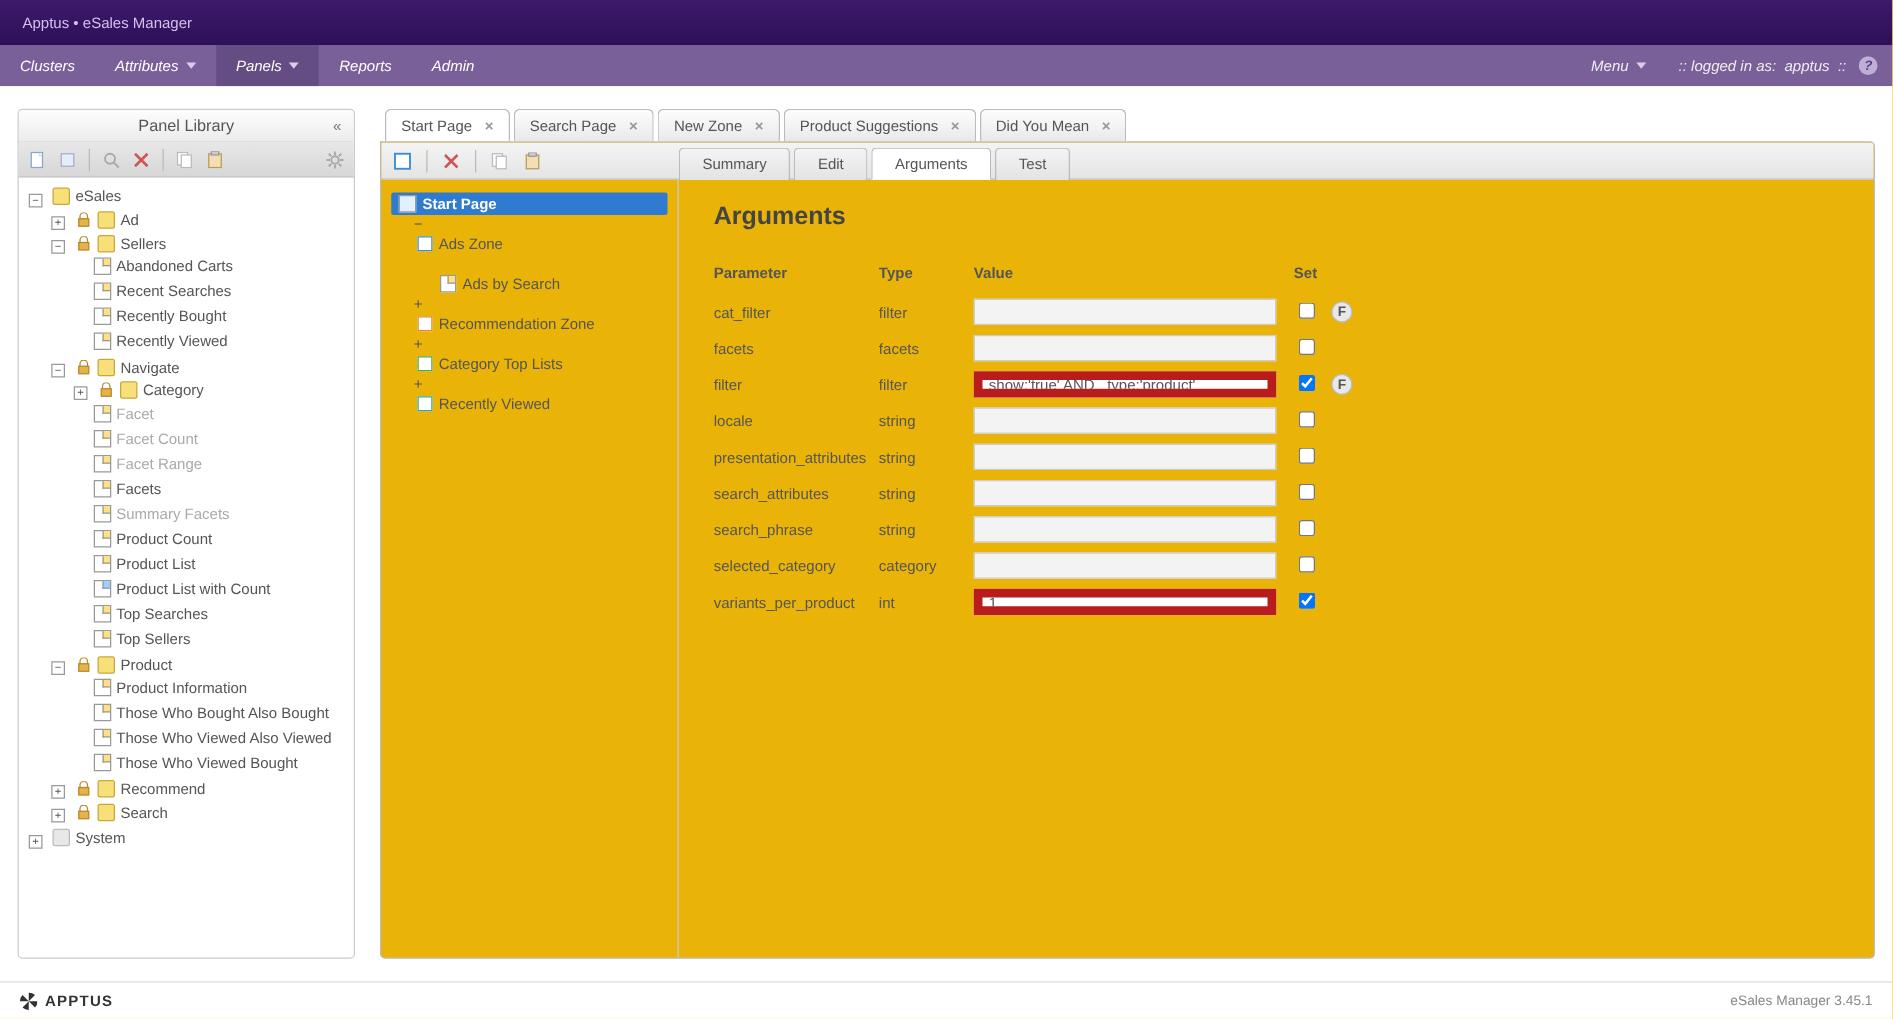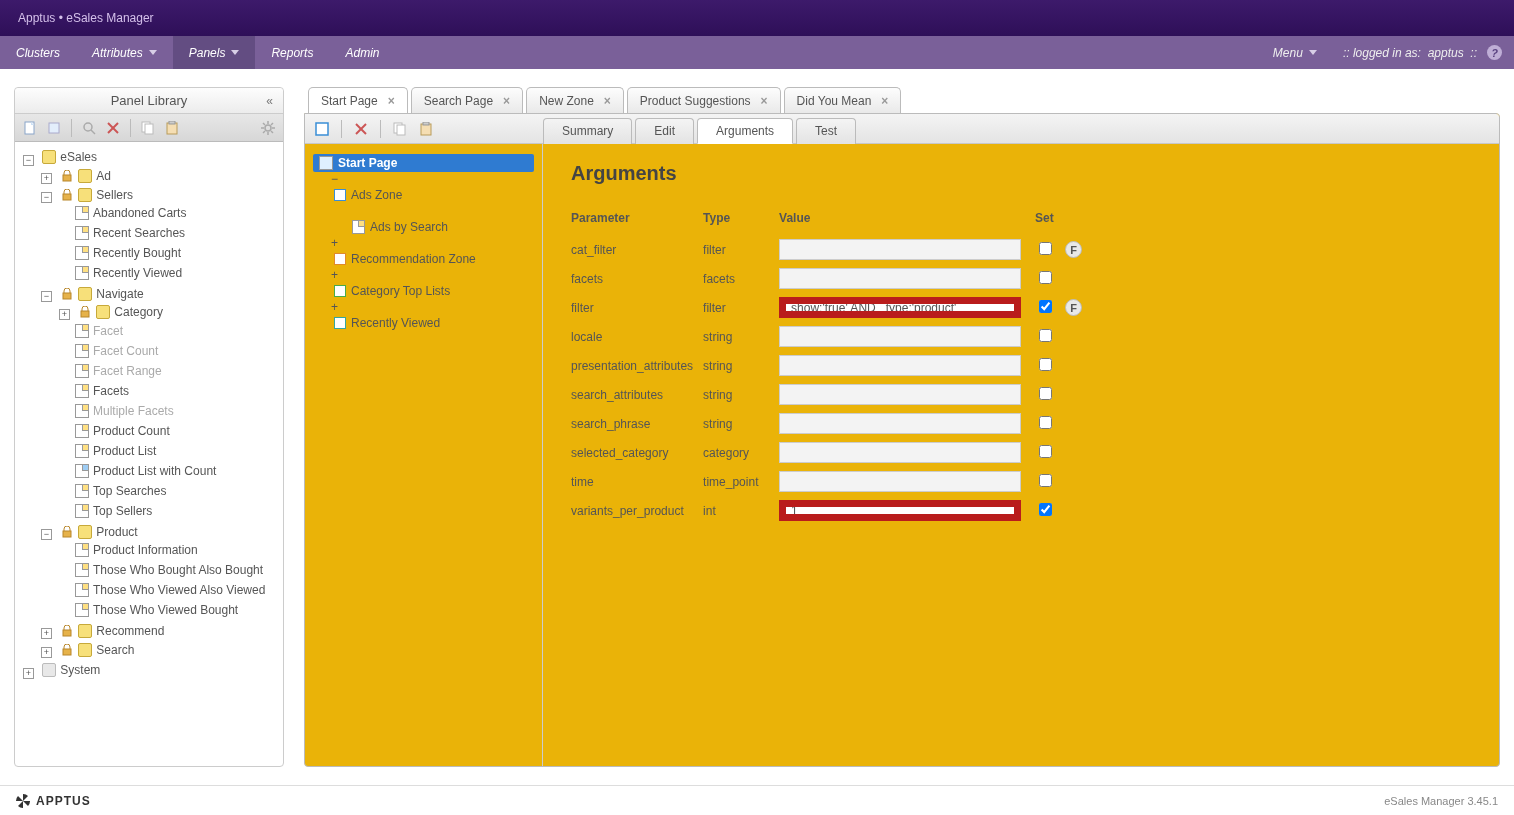--- a/index.html
+++ b/index.html
@@ -288,21 +288,21 @@
                   <li><span class="exp blank">&nbsp;</span><span class="row">
                       <span class="ic ic-doc-y"></span>
                       <span class="label muted">Facet Range</span>
                     </span></li>
                   <li><span class="exp blank">&nbsp;</span><span class="row">
                       <span class="ic ic-doc-y"></span>
                       <span class="label">Facets</span>
                     </span></li>
                   <li><span class="exp blank">&nbsp;</span><span class="row">
                       <span class="ic ic-doc-y"></span>
-                      <span class="label muted">Multiple Facets</span>
+                      <span class="label muted">Summary Facets</span>
                     </span></li>
                   <li><span class="exp blank">&nbsp;</span><span class="row">
                       <span class="ic ic-doc-y"></span>
                       <span class="label">Product Count</span>
                     </span></li>
                   <li><span class="exp blank">&nbsp;</span><span class="row">
                       <span class="ic ic-doc-y"></span>
                       <span class="label">Product List</span>
                     </span></li>
                   <li><span class="exp blank">&nbsp;</span><span class="row">
@@ -559,27 +559,20 @@
                   <td></td>
                 </tr>
                 <tr>
                   <td>selected_category</td>
                   <td>category</td>
                   <td><input type="text" value="" style=""></td>
                   <td style="text-align:center"><input type="checkbox" style=""></td>
                   <td></td>
                 </tr>
                 <tr>
-                  <td>time</td>
-                  <td>time_point</td>
-                  <td><input type="text" value="" style=""></td>
-                  <td style="text-align:center"><input type="checkbox" style=""></td>
-                  <td></td>
-                </tr>
-                <tr>
                   <td>variants_per_product</td>
                   <td>int</td>
                   <td><input type="text" class="editable" value="1" style=""></td>
                   <td style="text-align:center"><input type="checkbox" checked="" style=""></td>
                   <td></td>
                 </tr>
               </tbody>
           </table>
         </div>
       </div>

